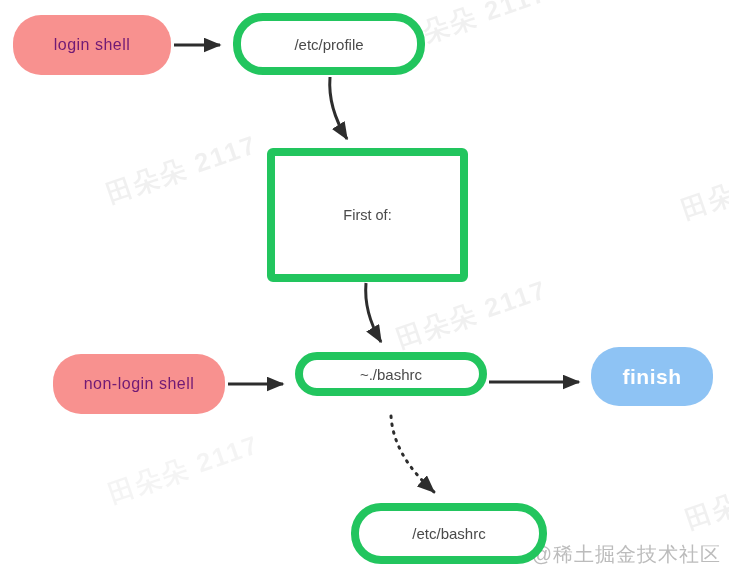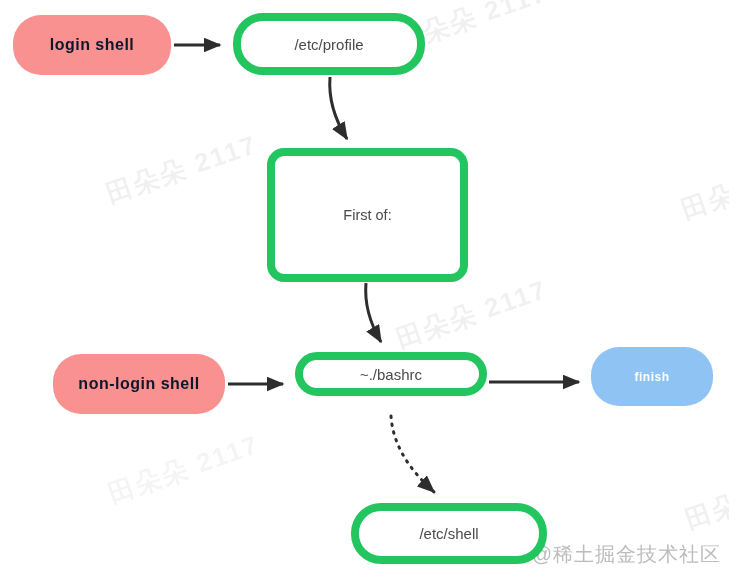--- a/index.html
+++ b/index.html
@@ -37,44 +37,44 @@
     z-index: 2;
     display: flex;
     align-items: center;
     justify-content: center;
     text-align: center;
     box-sizing: border-box;
   }
   .node.pill-pink {
     background: #F8918F;
     border-radius: 28px;
-    color: #0f172a;
-    font-weight: bold;
+    color: #701a75;
+    font-weight: normal;
     font-size: 16px;
     letter-spacing: 0.5px;
   }
   .node.pill-blue {
     background: #8EC3F4;
     border-radius: 28px;
     color: #ffffff;
     font-weight: bold;
-    font-size: 12px;
+    font-size: 21px;
     letter-spacing: 0.5px;
     justify-content: center;
   }
   .node.outline {
     background: #ffffff;
     border: 8px solid #22c55e;
     border-radius: 30px;
     color: #4a4a4a;
     font-size: 15px;
   }
   #n-login     { left: 13px;  top: 15px;  width: 158px; height: 60px; }
   #n-profile   { left: 233px; top: 13px;  width: 192px; height: 62px; }
-  #n-firstof   { left: 267px; top: 148px; width: 201px; height: 134px; border-radius: 17px; font-size: 14.5px; }
+  #n-firstof   { left: 267px; top: 148px; width: 201px; height: 134px; border-radius: 6px; font-size: 14.5px; }
   #n-firstof .line { line-height: 20px; }
   #n-nonlogin  { left: 53px;  top: 354px; width: 172px; height: 60px; text-align: right; }
   #n-bashrc    { left: 295px; top: 352px; width: 192px; height: 44px; }
   #n-finish    { left: 591px; top: 347px; width: 122px; height: 59px; }
   #n-etcbashrc { left: 351px; top: 503px; width: 196px; height: 61px; }
   
   .credit {
     position: absolute;
     z-index: 1;
     right: 8px;
@@ -136,17 +136,17 @@
 
   <div class="node outline" id="n-bashrc">
     <span>~./bashrc</span>
   </div>
 
   <div class="node pill-blue" id="n-finish">
     <span>finish</span>
   </div>
 
   <div class="node outline" id="n-etcbashrc">
-    <span>/etc/shell</span>
+    <span>/etc/bashrc</span>
   </div>
 
   <div class="credit">@稀土掘金技术社区</div>
 </div>
 
 </body></html>

